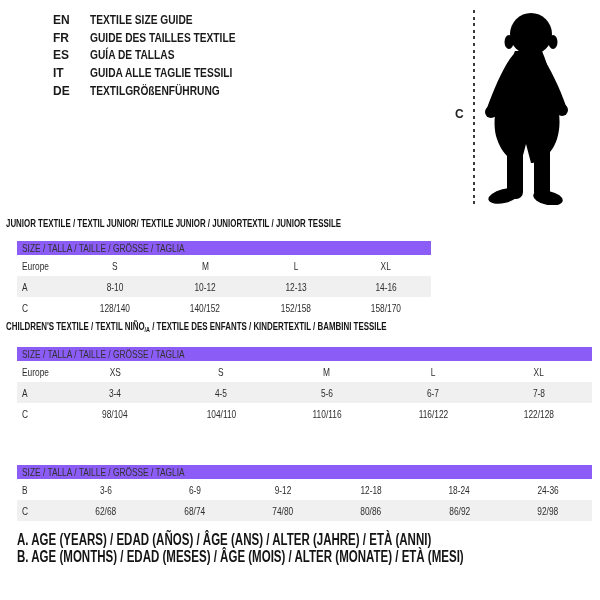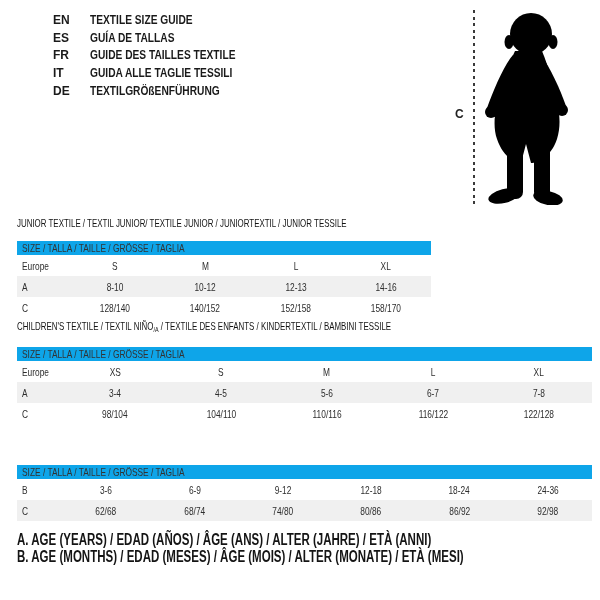--- a/index.html
+++ b/index.html
@@ -20,26 +20,26 @@
   .lang-row{display:flex;height:17.8px;align-items:center;padding-left:32px;}
   .lang-code{width:37px;}
 
   
   .dash-line{position:absolute;left:473px;top:10px;width:2px;height:197px;
     background:repeating-linear-gradient(to bottom,#3a3a3a 0 3px,transparent 3px 6.6px);}
   .c-label{position:absolute;left:455px;top:107px;font-weight:700;font-size:12px;color:#222;}
   .baby{position:absolute;left:482px;top:11px;}
 
   
-  .sec-title{position:absolute;left:17px;font-weight:400;font-size:11px;color:#141414;line-height:16.5px;}
+  .sec-title{position:absolute;left:6px;font-weight:700;font-size:11px;color:#141414;line-height:16.5px;}
   .sub{font-size:7.5px;vertical-align:-2px;}
 
   
   .stable{position:absolute;left:17px;font-size:11px;color:#2d2d2d;}
-  .thead{height:14px;background:#0ea5e9;display:flex;align-items:center;padding-left:5px;color:#323232;}
+  .thead{height:14px;background:#8b5cf6;display:flex;align-items:center;padding-left:5px;color:#323232;}
   .trow{display:flex;height:21px;align-items:center;}
   .trow.shaded{background:#f0f0f0;}
   .tlabel{box-sizing:border-box;padding-left:5px;}
   .w53{width:53px;}
   .w45{width:45px;}
   .tcell{flex:1;text-align:center;}
 
   
   .legend{position:absolute;left:17px;top:532px;font-weight:700;font-size:16px;color:#141414;}
   .legend-line{height:16.4px;display:flex;align-items:center;}
@@ -48,26 +48,26 @@
 <body>
 
 <div class="canvas">
 
   <div class="lang-block">
     <div class="lang-row">
       <span class="lang-code">EN</span>
       <span class="sx o-left cx-lang">TEXTILE SIZE GUIDE</span>
     </div>
     <div class="lang-row">
+      <span class="lang-code">FR</span>
+      <span class="sx o-left cx-lang">GUIDE DES TAILLES TEXTILE</span>
+    </div>
+    <div class="lang-row">
       <span class="lang-code">ES</span>
       <span class="sx o-left cx-lang">GUÍA DE TALLAS</span>
-    </div>
-    <div class="lang-row">
-      <span class="lang-code">FR</span>
-      <span class="sx o-left cx-lang">GUIDE DES TAILLES TEXTILE</span>
     </div>
     <div class="lang-row">
       <span class="lang-code">IT</span>
       <span class="sx o-left cx-lang">GUIDA ALLE TAGLIE TESSILI</span>
     </div>
     <div class="lang-row">
       <span class="lang-code">DE</span>
       <span class="sx o-left cx-lang">TEXTILGRÖßENFÜHRUNG</span>
     </div>
   </div>

